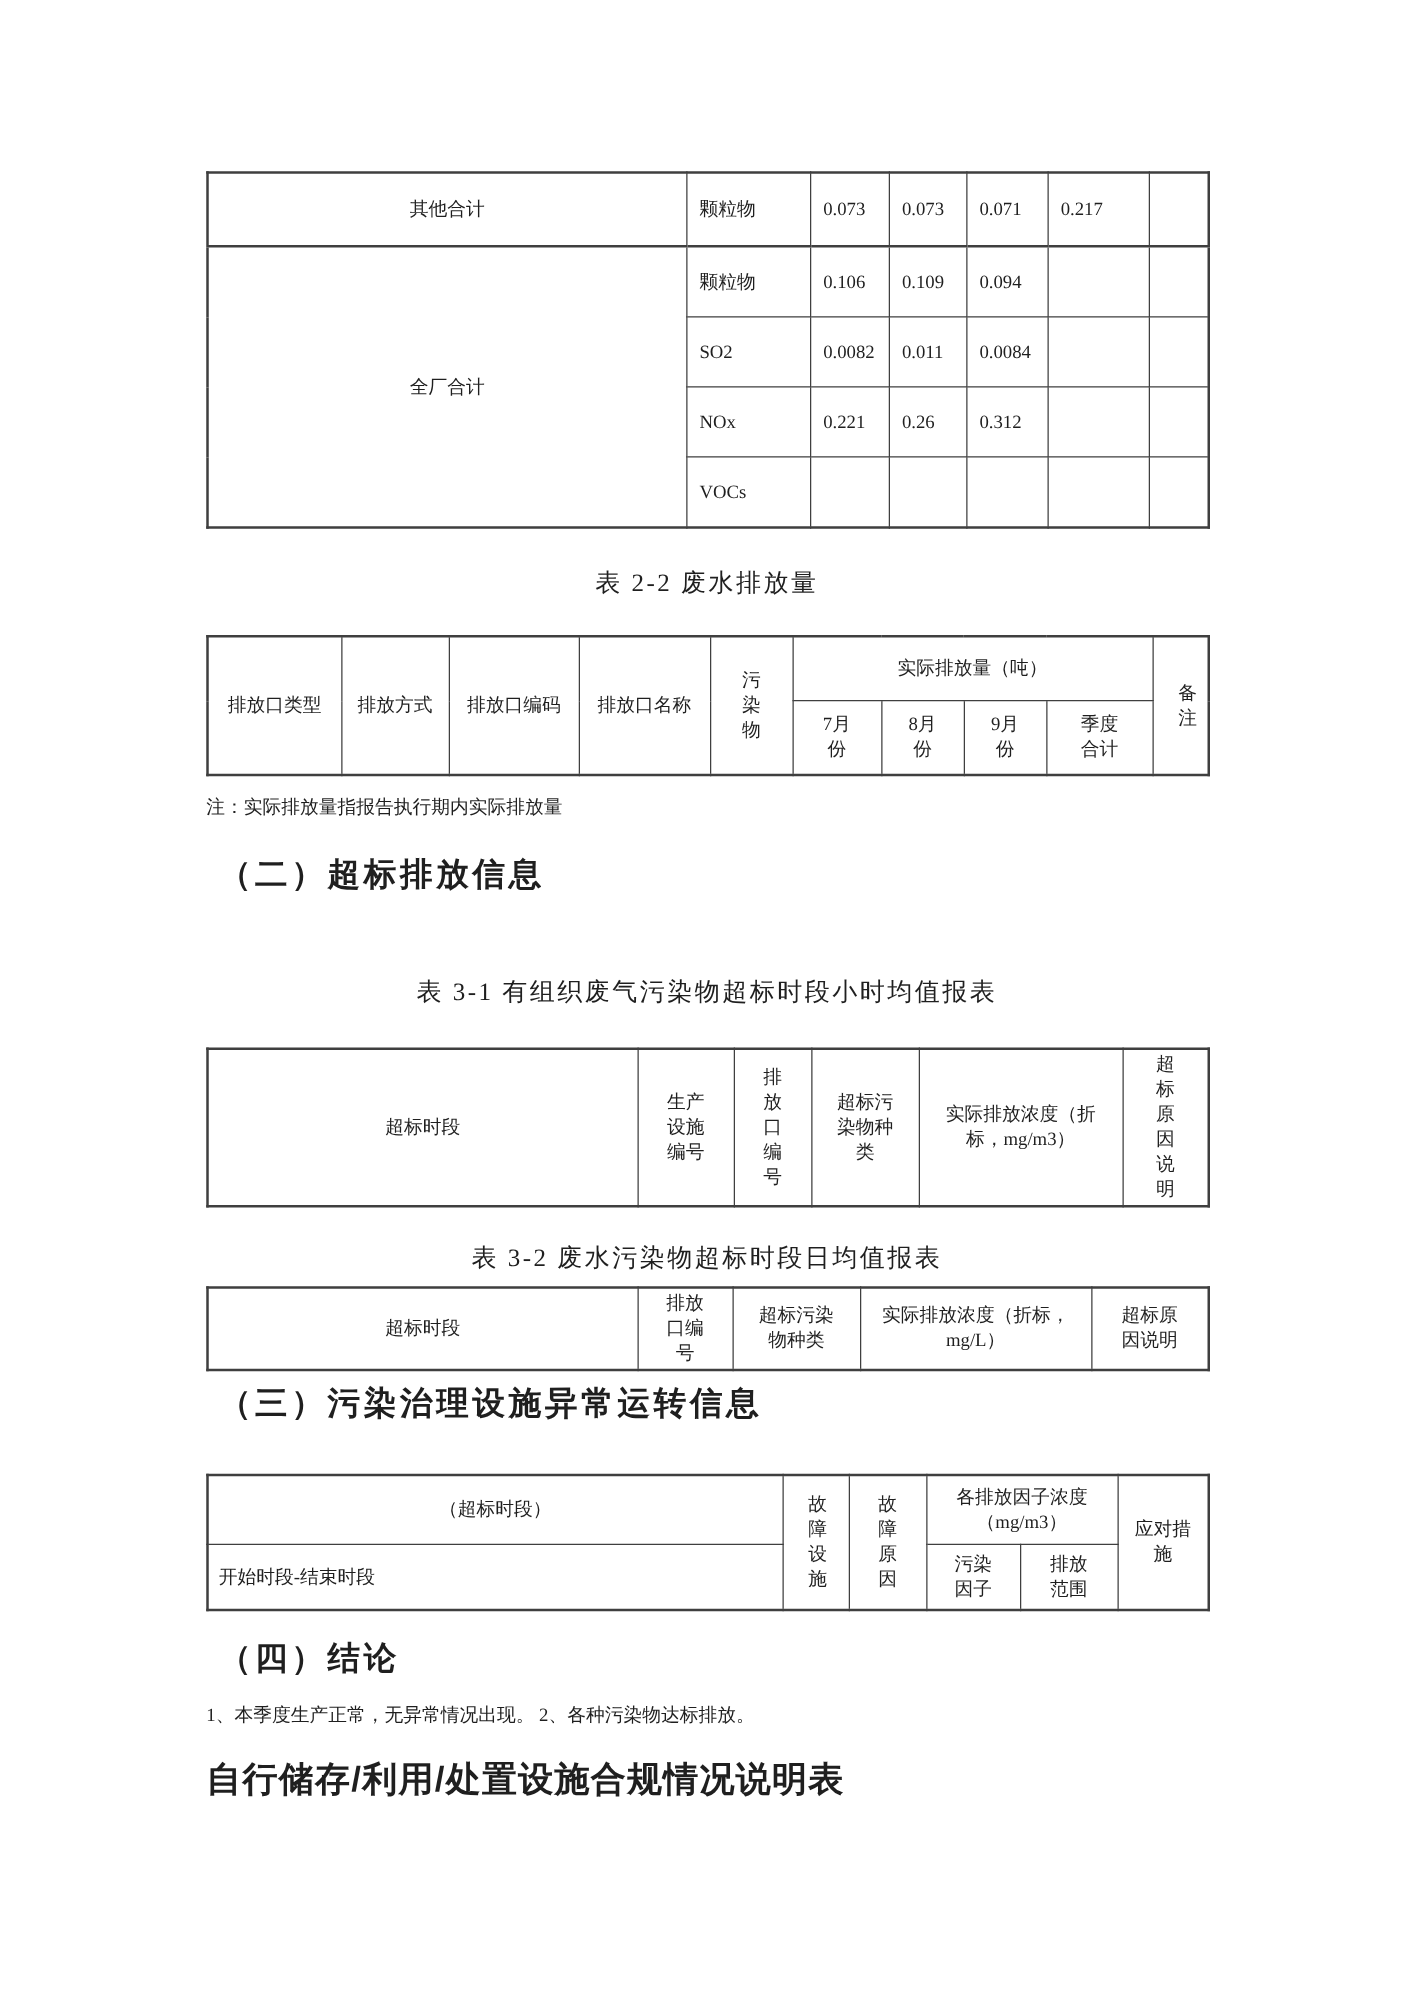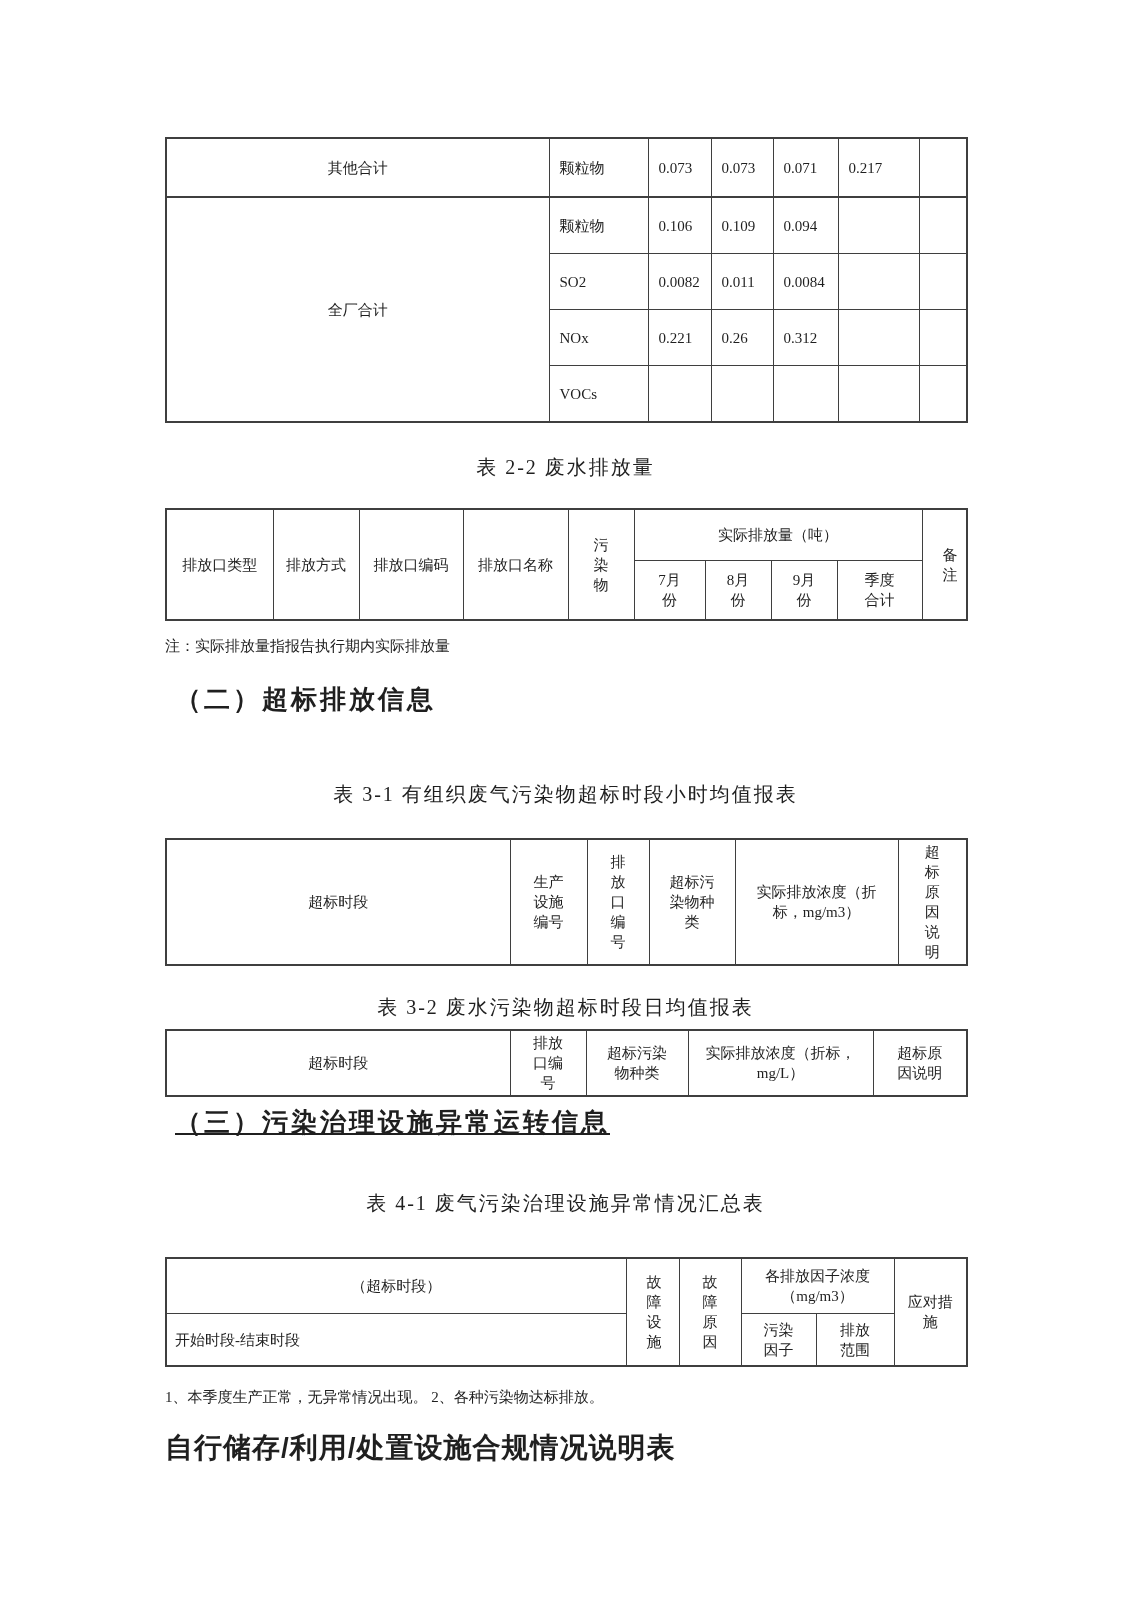--- a/index.html
+++ b/index.html
@@ -69,21 +69,21 @@
   
   .mt-tablea   { margin-top:137px; }
   .mt-cap22    { margin-top:30px; }
   .mt-table22  { margin-top:27px; }
   .mt-note     { margin-top:15px; }
   .mt-sec2     { margin-top:26px; }
   .mt-cap31    { margin-top:64px; }
   .mt-table31  { margin-top:30px; }
   .mt-cap32    { margin-top:27px; }
   .mt-table32  { margin-top:8px; }
-  .mt-sec3     { margin-top:8px;text-decoration:underline; }
+  .mt-sec3     { margin-top:8px; }
   .mt-cap41    { margin-top:50px; }
   .mt-table41  { margin-top:40px;border-radius:30px; }
   .mt-sec4     { margin-top:20px; }
   .mt-concl    { margin-top:20px; }
   .mt-title    { margin-top:18px; }
 
   .table22 .r1 td { height:46px; }
   .table22 .r2 td { height:54px; }
   .table31 td { height:52px; }
   .table32 td { height:51px; }
@@ -229,21 +229,20 @@
       <td class="center tight">排放口编号</td>
       <td class="center tight">超标污染物种类</td>
       <td class="center">实际排放浓度（折标，mg/L）</td>
       <td class="center tight">超标原因说明</td>
     </tr>
   </tbody>
     </table>
 
   <h2 class="section-heading mt-sec3">（三）污染治理设施异常运转信息</h2>
 
-  <p class="caption mt-cap41">表 4-1 废气污染治理设施异常情况汇总表</p>
 
   <table class="table41 mt-table41">
     <colgroup>
       <col style="width:460px">
         <col style="width:53px">
         <col style="width:62px">
       <col style="width:75px">
         <col style="width:78px">
         <col style="width:73px">
     </colgroup>
@@ -256,18 +255,19 @@
       <td class="center" style="padding:16px 10px;" rowspan="2">应对措施</td>
     </tr>
     <tr class="r2">
       <td class="left">开始时段-结束时段</td>
       <td class="center tight">污染因子</td>
       <td class="center tight">排放范围</td>
     </tr>
   </tbody>
     </table>
 
+  <h2 class="section-heading mt-sec4">（四）结论</h2>
 
   <p class="conclusion-text mt-concl">1、本季度生产正常，无异常情况出现。 2、各种污染物达标排放。</p>
 
   <h1 class="big-title mt-title">自行储存/利用/处置设施合规情况说明表</h1>
 
 </div>
 
 </body></html>

